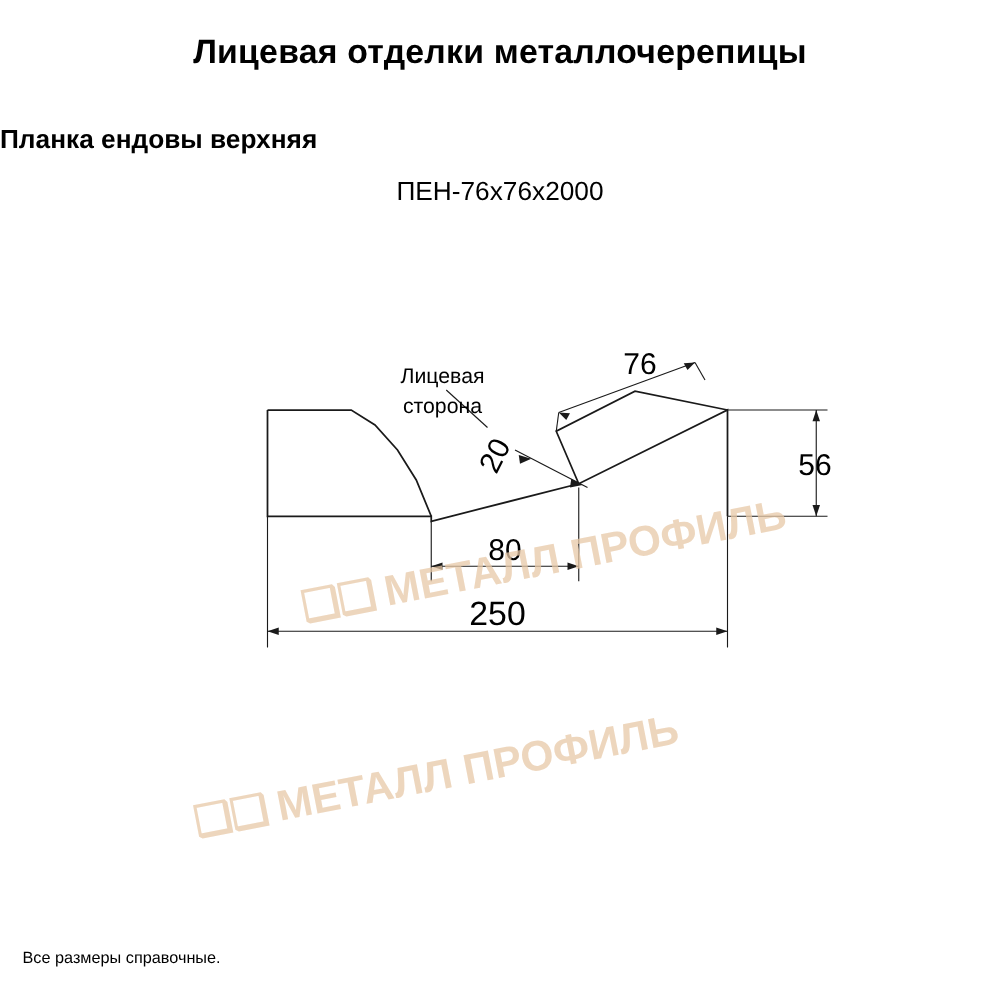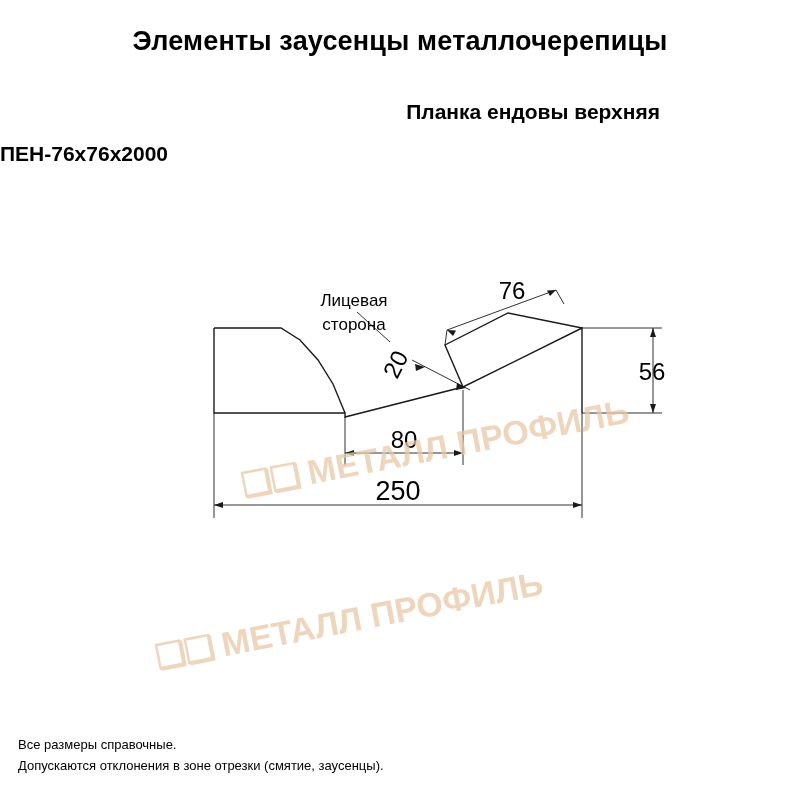--- a/index.html
+++ b/index.html
@@ -27,31 +27,32 @@
     text-align: center;
     font-size: 27px;
     font-weight: bold;
     letter-spacing: 0.2px;
   }
   .subtitle {
     position: absolute;
     top: 100px;
     left: 0;
     width: 660px;
-    text-align: right;
+    text-align: left;
     font-size: 21px;
     font-weight: bold;
   }
   .code {
     position: absolute;
     top: 142px;
     left: 0;
     width: 800px;
+    text-align: center;
     font-size: 21px;
-    font-weight: bold;
+    font-weight: normal;
   }
   .drawing {
     position: absolute;
     top: 200px;
     left: 0;
     width: 800px;
     height: 420px;
   }
   .footnotes {
     position: absolute;
@@ -91,21 +92,21 @@
   svg text {
     font-family: "Liberation Sans", sans-serif;
     fill: #000000;
   }
 </style>
 </head>
 <body>
 
 <div class="page">
 
-  <div class="title">Элементы заусенцы металлочерепицы</div>
+  <div class="title">Лицевая отделки металлочерепицы</div>
   <div class="subtitle">Планка ендовы верхняя</div>
   <div class="code">ПЕН-76х76х2000</div>
 
   <div class="drawing">
 
     <div class="wm wm-1">
       <span class="wm-logo">❑❑ </span><span>МЕТАЛЛ ПРОФИЛЬ</span>
     </div>
     <div class="wm wm-2">
       <span class="wm-logo">❑❑ </span><span>МЕТАЛЛ ПРОФИЛЬ</span>
@@ -158,16 +159,15 @@
       <text x="512" y="99" font-size="24" text-anchor="middle">76</text>
       <text x="403" y="168" font-size="24" text-anchor="middle" transform="rotate(-63 403 168)">20</text>
 
       <text x="354" y="106" font-size="17" text-anchor="middle">Лицевая</text>
       <text x="354" y="130" font-size="17" text-anchor="middle">сторона</text>
     </svg>
   </div>
 
   <div class="footnotes">
     <div class="footnote">Все размеры справочные.</div>
-    <div class="footnote">Допускаются отклонения в зоне отрезки (смятие, заусенцы).</div>
   </div>
 
 </div>
 
 </body></html>

